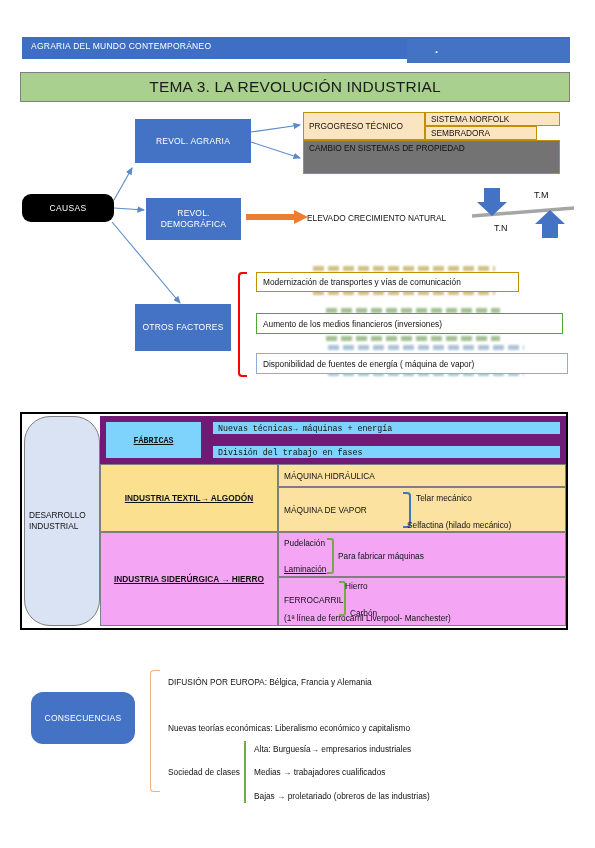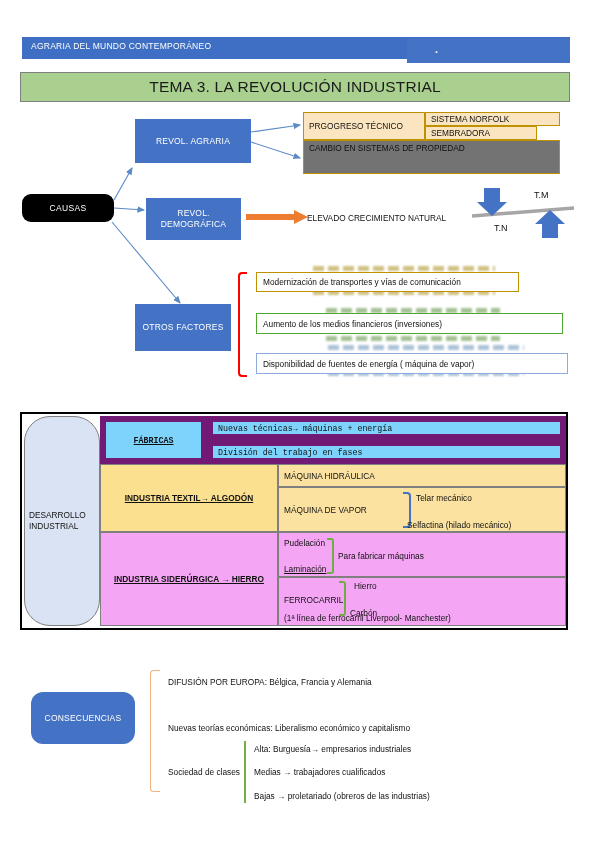--- a/index.html
+++ b/index.html
@@ -216,21 +216,21 @@
 
     <div class="tcell t-pink" style="left:256px;top:118px;width:288px;height:45px;"></div>
     <div class="txt" style="left:262px;top:124px;">Pudelación</div>
     <div class="txt" style="left:262px;top:150px;text-decoration:underline;">Laminación</div>
     <div class="brk brk-green" style="left:305px;top:124px;width:7px;height:36px;"></div>
     <div class="txt" style="left:316px;top:137px;">Para fabricar máquinas</div>
 
     <div class="tcell t-pink" style="left:256px;top:163px;width:288px;height:49px;"></div>
     <div class="txt" style="left:262px;top:181px;">FERROCARRIL</div>
     <div class="brk brk-green" style="left:317px;top:167px;width:7px;height:35px;"></div>
-    <div class="txt" style="left:332px;top:167px;">Hierro</div>
+    <div class="txt" style="left:323px;top:167px;">Hierro</div>
     <div class="txt" style="left:328px;top:194px;">Carbón</div>
     <div class="txt" style="left:262px;top:199px;">(1ª línea de ferrocarril Liverpool- Manchester)</div>
   </div>
 
   <div class="abs roundblue" style="left:31px;top:692px;width:104px;height:52px;">
     <span>CONSECUENCIAS</span>
   </div>
 
   <div class="brk brk-tan" style="left:150px;top:670px;width:10px;height:122px;"></div>
 

